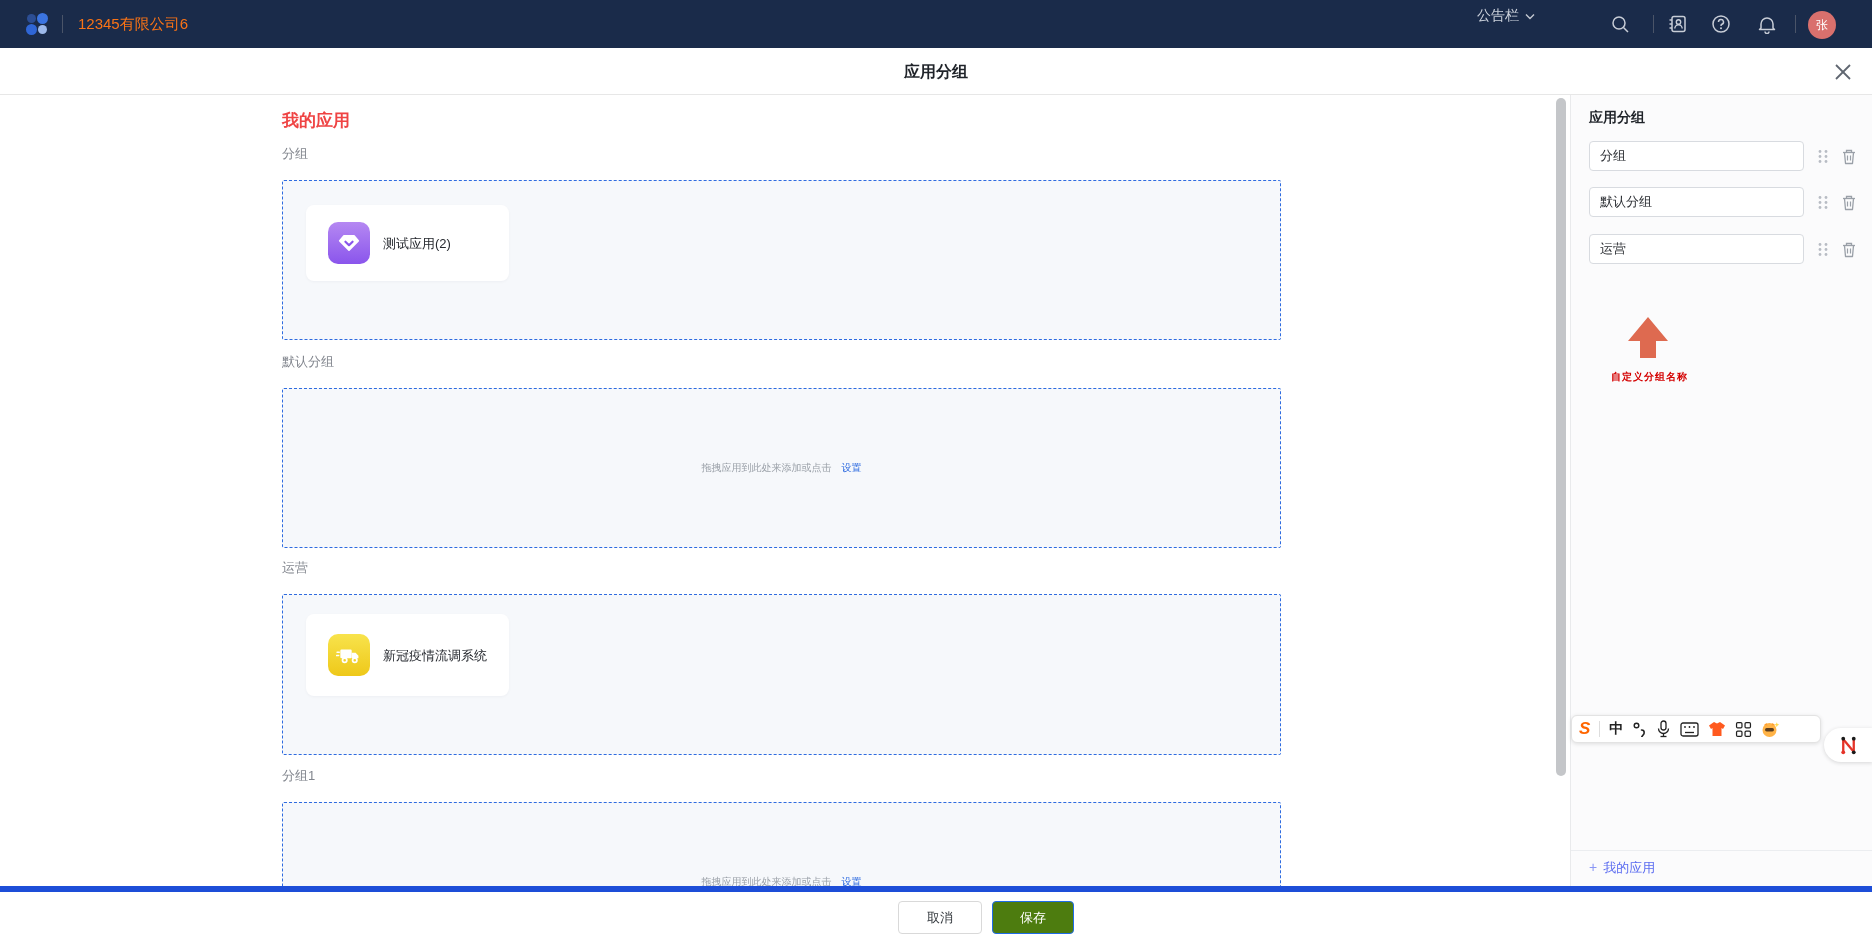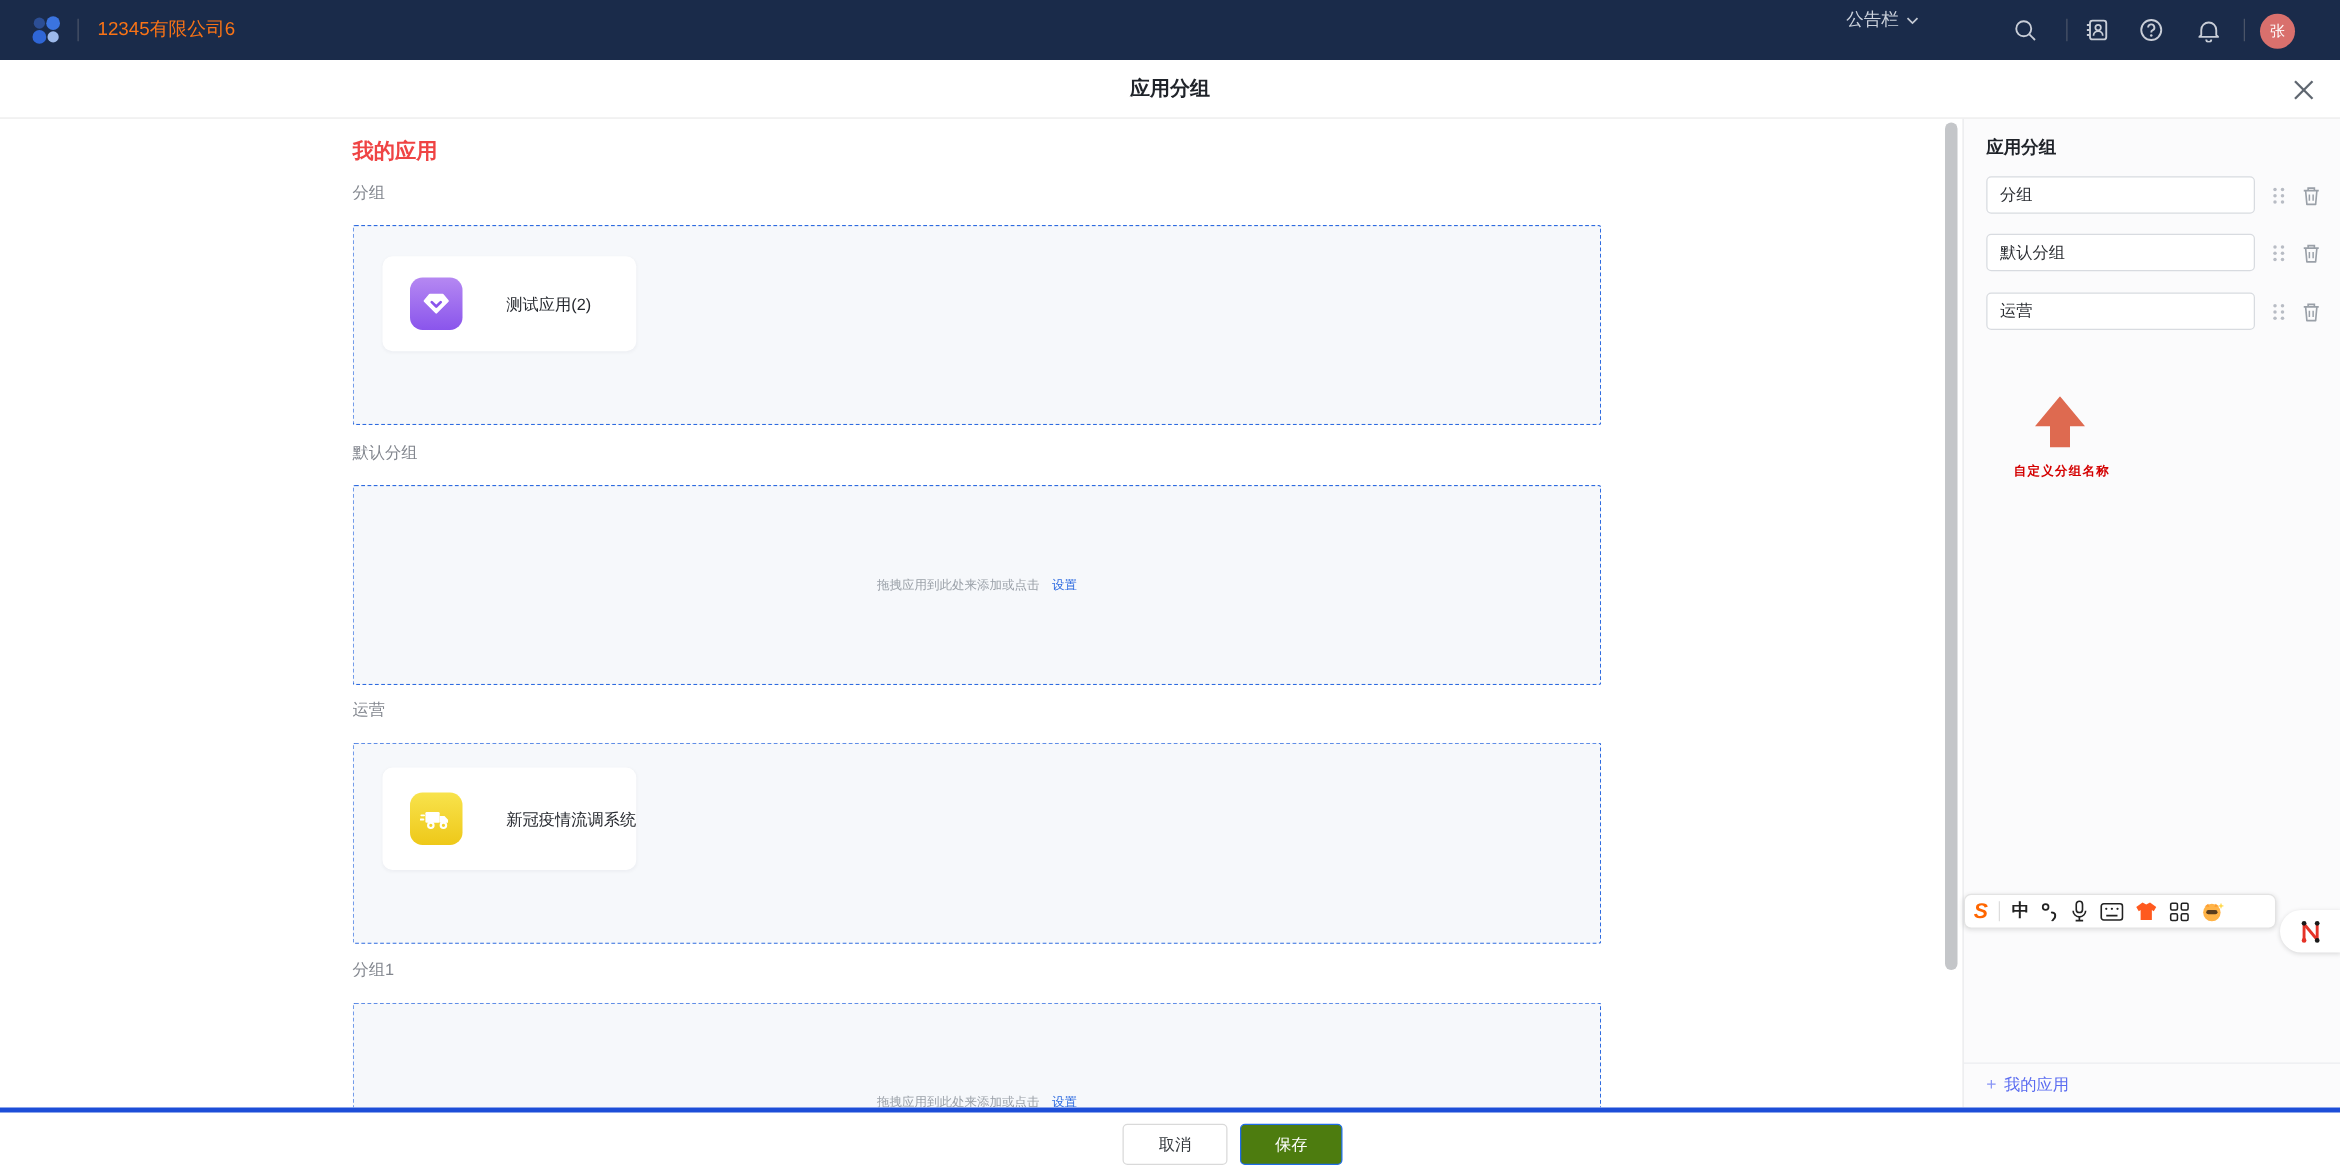--- a/index.html
+++ b/index.html
@@ -34,21 +34,21 @@
 
   
   .main { position:absolute; top:95px; left:0; width:1570px; height:791px;
     background:#fff; overflow:hidden; }
   .h1 { position:absolute; left:282px; top:14px; font-size:17px; font-weight:bold; color:#ef4444; }
   .glabel { position:absolute; left:282px; font-size:13px; color:#82868e; }
   .gbox { position:absolute; left:282px; width:999px; border:1px dashed #2e6be0;
     border-radius:2px; background:#f6f8fb; }
   .card { position:absolute; left:23px; background:#fff; border-radius:8px;
     width:203px; display:flex; align-items:center; gap:13px; padding-left:22px;
-    box-shadow:0 1px 3px rgba(31,35,41,.04); cursor:pointer;justify-content:space-between; }
+    box-shadow:0 1px 3px rgba(31,35,41,.04); cursor:pointer; }
   .appico { width:42px; height:42px; border-radius:10px; flex:none;
     display:flex; align-items:center; justify-content:center; }
   .appico.purple { background:linear-gradient(180deg,#b588f2,#8a55ec); }
   .appico.yellow { background:linear-gradient(180deg,#f8e34c,#eec819); }
   .appname { font-size:13px; color:#25282e; line-height:19px; width:104px; }
   .empty { width:100%; display:flex; justify-content:center;
     font-size:10px; color:#9aa0a8; }
   .empty .setlink { color:#2e6be0; margin-left:10px; cursor:pointer; }
   .scrollbar { position:absolute; left:1556px; top:3px; width:10px; height:678px;
     background:#c4c6c9; border-radius:5px; }
@@ -80,21 +80,21 @@
   .ime .slogo { font-size:17px; font-weight:900; color:#f60; font-style:italic; cursor:pointer; }
   .ime .div { width:1px; height:16px; background:#ddd; }
   .ime .mode { font-size:14px; font-weight:600; color:#222; cursor:pointer; }
   .ime svg, .ime .emoji { cursor:pointer; }
   .nwidget { position:absolute; left:253px; top:633px; width:49px; height:34px;
     background:#fff; border-radius:17px 0 0 17px; box-shadow:0 1px 4px rgba(0,0,0,.15);
     display:flex; align-items:center; justify-content:center; cursor:pointer; }
 
   
   .footer { position:absolute; top:886px; left:0; width:1872px; height:49px;
-    background:#fff; border-top:4px solid #1d4ed8; }
+    background:#fff; border-top:6px solid #1d4ed8; }
   .btn { position:absolute; top:9px; height:33px; border-radius:4px; font-size:13px;
     display:flex; align-items:center; justify-content:center; cursor:pointer; }
   .btn-cancel { left:898px; width:84px; background:#fff; border:1px solid #d9d9d9; color:#33383d; }
   .btn-save { left:992px; width:82px; background:#4d7c0f; border:1px solid #1f6ce8; color:#fff; }
 </style>
 </head>
 <body>
 
 <div class="topbar">
   <div class="logo">

